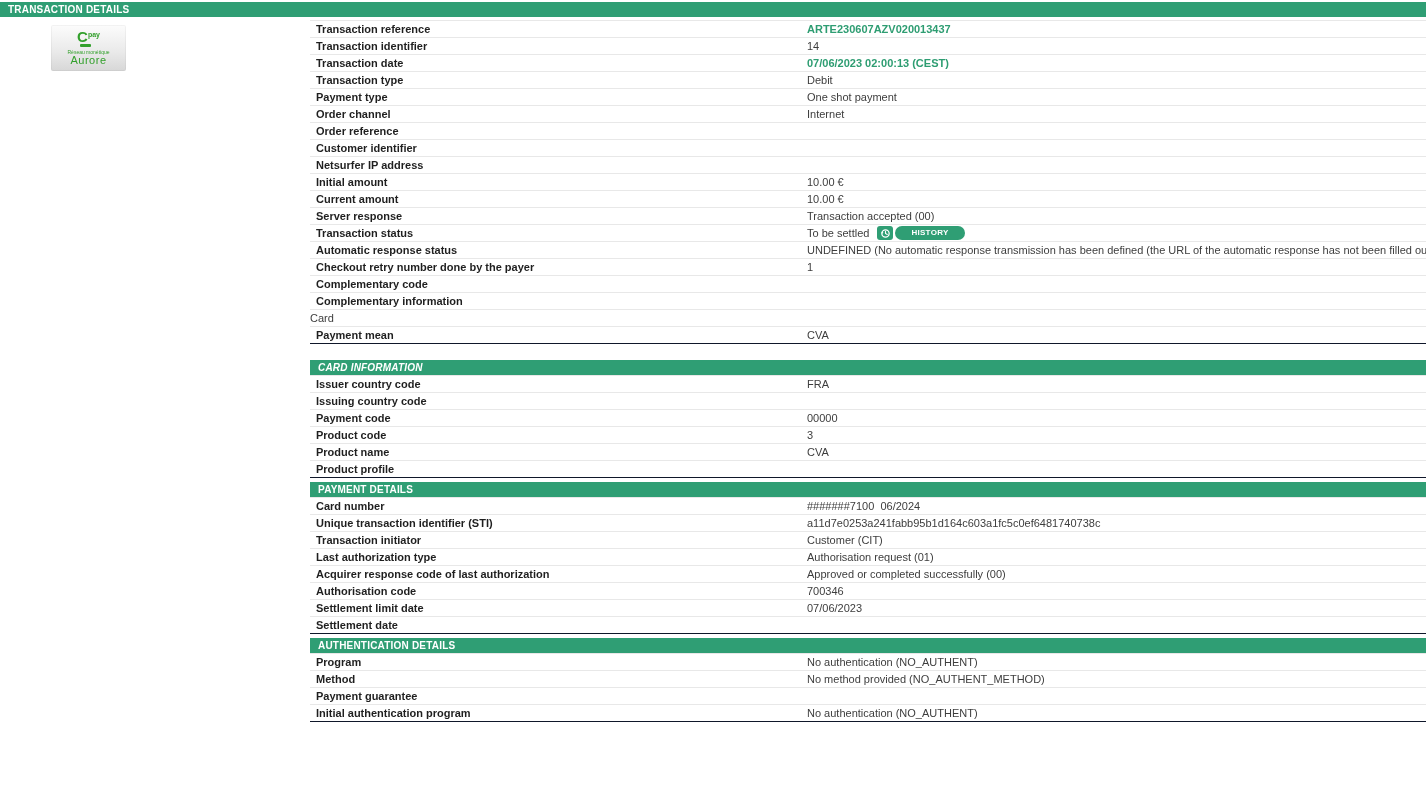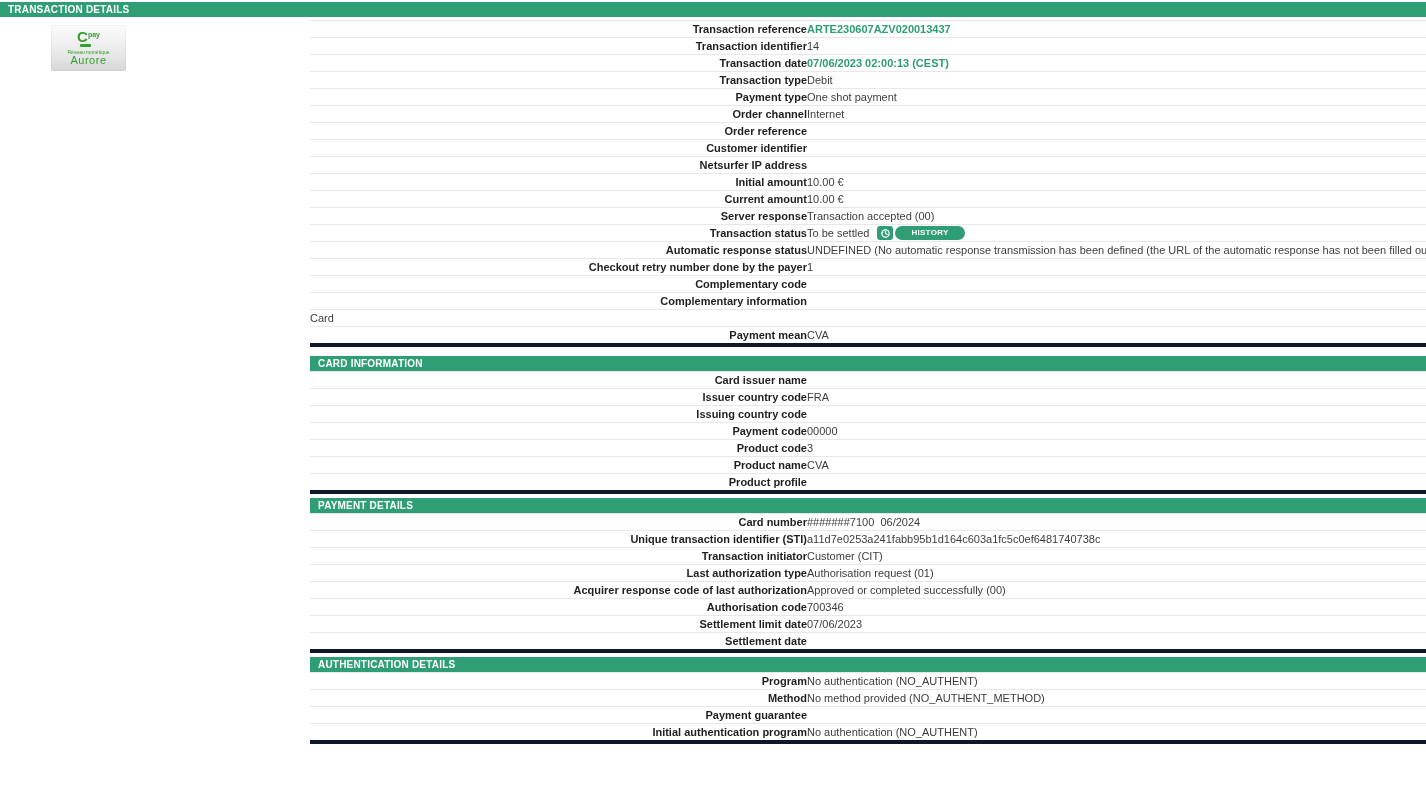--- a/index.html
+++ b/index.html
@@ -28,23 +28,23 @@
   .logo-pay{font-size:7px;font-weight:bold;color:#33a02c;margin-top:1px;}
   .logo-dash{width:11px;height:3px;background:#33a02c;border-radius:1px;margin:1px 0 2px -6px;}
   .logo-network{font-size:5px;color:#33a02c;white-space:nowrap;}
   .logo-name{font-size:11px;color:#33a02c;letter-spacing:.5px;line-height:11px;}
   
   .content{position:absolute;left:310px;top:20px;right:0;}
   .section-header{
     height:15px;line-height:15px;background:#2f9e74;color:#fff;
     font-size:10px;font-weight:bold;padding-left:8px;letter-spacing:.2px;
   }
-  .section-header.gap1{margin-top:9px;}
+  .section-header.gap1{margin-top:16px;font-style:italic;}
   .section-header.gap2{margin-top:4px;}
-  .rows{border-bottom:4px solid #0f172a;text-align:right;}
+  .rows{border-bottom:1px solid #0f172a;}
   .row{
     display:flex;align-items:center;height:16px;
     border-top:1px solid #e8e8e8;
   }
   .cell-label{
     width:491px;padding-left:6px;flex:none;
     font-size:11px;font-weight:bold;color:#1f1f1f;
     white-space:nowrap;overflow:hidden;
   }
   .cell-value{
@@ -156,24 +156,20 @@
         <div class="cell-value"><span class="val">Card</span></div>
       </div>
       <div class="row">
         <div class="cell-label">Payment mean</div>
         <div class="cell-value"><span class="val">CVA</span></div>
       </div>
     </div>
     <div class="section-header gap1">CARD INFORMATION</div>
     <div class="rows">
       <div class="row">
-        <div class="cell-label">Card issuer name</div>
-        <div class="cell-value"><span class="val"></span></div>
-      </div>
-      <div class="row">
         <div class="cell-label">Issuer country code</div>
         <div class="cell-value"><span class="val">FRA</span></div>
       </div>
       <div class="row">
         <div class="cell-label">Issuing country code</div>
         <div class="cell-value"><span class="val"></span></div>
       </div>
       <div class="row">
         <div class="cell-label">Payment code</div>
         <div class="cell-value"><span class="val">00000</span></div>

